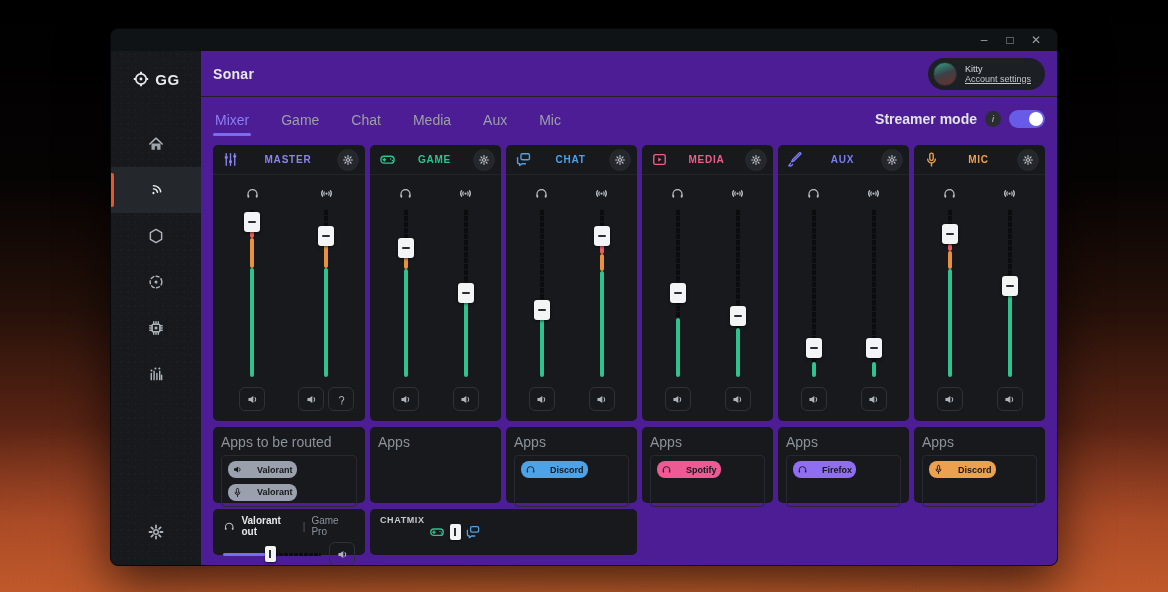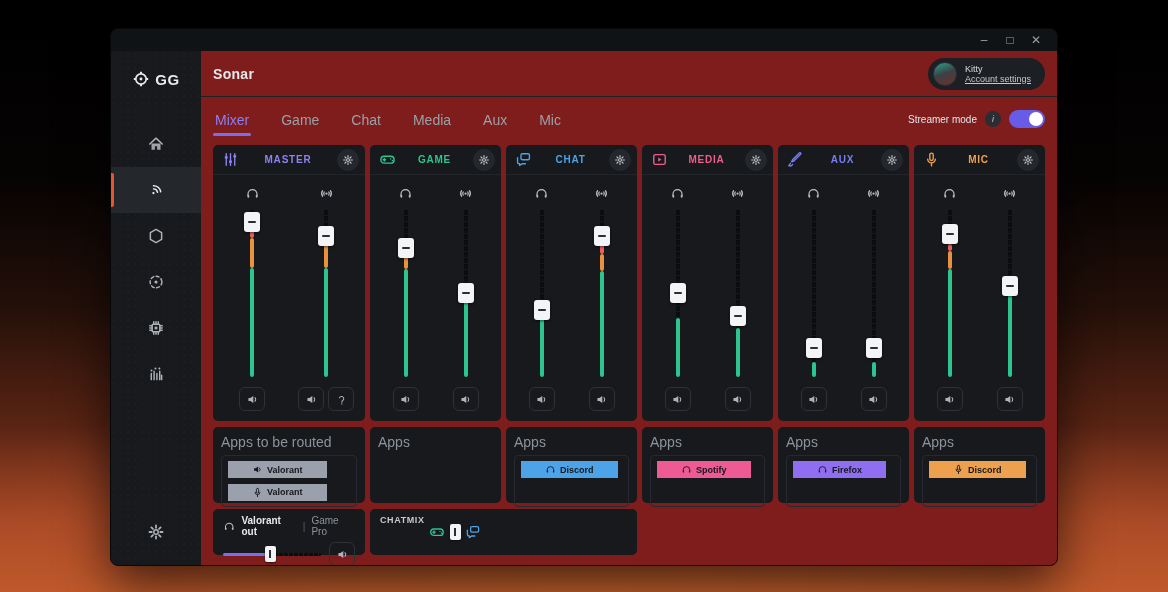--- a/index.html
+++ b/index.html
@@ -27,34 +27,34 @@
     background-image:radial-gradient(rgba(255,255,255,.025) 1px, transparent 1px); background-size:7px 7px;
   }
   .logo{ height:56px; display:flex; align-items:center; gap:5px; color:#e8eaec; }
   .logo-text{ font-size:15px; font-weight:bold; letter-spacing:.5px; }
   .nav{ display:flex; flex-direction:column; align-items:stretch; width:100%; margin-top:14px; flex:1;}
   .nav-item{ height:46px; display:flex; align-items:center; justify-content:center; color:#aeb3b9; position:relative; cursor:pointer;}
   .nav-item.active{ background:#24272b; color:#e8eaec; }
   .nav-item.active::before{ content:""; position:absolute; left:0; top:6px; bottom:6px; width:3px; background:#e8562e; border-radius:0 2px 2px 0;}
   .nav-bottom{ margin-top:auto; margin-bottom:10px; }
   
-  .main{ flex:1; background:#7f1d1d; display:flex; flex-direction:column; min-width:0;}
+  .main{ flex:1; background:#4c1d95; display:flex; flex-direction:column; min-width:0;}
   .app-header{ height:46px; display:flex; align-items:center; padding:0 12px; border-bottom:1px solid #1e2126; }
   .app-title{ color:#e6e8ea; font-size:14px; font-weight:bold; letter-spacing:.3px; }
   .account{ margin-left:auto; display:flex; align-items:center; gap:8px; background:#1c1f23; border-radius:16px; padding:4px 14px 4px 5px; cursor:pointer;}
   .avatar{ width:24px; height:24px; border-radius:50%; background:linear-gradient(160deg,#2ea089 0%,#3b4146 48%,#6e2f28 100%); border:1px solid #2c3034;}
   .acct-name{ color:#d7dade; font-size:9px; }
   .acct-link{ color:#c3c7cc; font-size:9px; text-decoration:underline; }
   .tabsrow{ height:44px; display:flex; align-items:center; padding:0 12px; }
   .tabs{ display:flex; gap:28px; }
   .tab{ color:#9aa0a6; font-size:14px; padding:12px 2px 10px; position:relative; cursor:pointer;}
   .tab.active{ color:#8b7ff2; }
   .tab.active::after{ content:""; position:absolute; left:0; right:0; bottom:2px; height:3px; border-radius:2px; background:#7a6cf0;}
   .streamer{ margin-left:auto; display:flex; align-items:center; gap:8px; }
-  .streamer-label{ color:#e2e4e7; font-size:10px; font-weight:normal; }
+  .streamer-label{ color:#e2e4e7; font-size:14px; font-weight:bold; }
   .info-dot{ width:16px; height:16px; border-radius:50%; background:#2a2d32; color:#c6c9cd; font-size:9px; display:flex; align-items:center; justify-content:center; font-style:italic; cursor:pointer;}
   .toggle{ width:36px; height:18px; border-radius:10px; background:#675be8; position:relative; cursor:pointer;}
   .toggle .knob{ position:absolute; right:2px; top:2px; width:14px; height:14px; border-radius:50%; background:#fff; }
   
   .mixer{ padding:4px 12px 0; display:grid; grid-template-columns:152px repeat(5,1fr); gap:6px 5px; align-content:start;}
   .card{ background:#17191d; border-radius:5px; overflow:hidden; }
   .card-header{ height:30px; display:flex; align-items:center; padding:0 6px 0 9px; border-bottom:1px solid #22252a;}
   .ch-title{ flex:1; text-align:center; font-size:10px; font-weight:bold; letter-spacing:.8px;}
   .gear-btn{ width:22px; height:22px; border-radius:50%; background:#24272c; color:#c3c7cb; display:flex; align-items:center; justify-content:center; cursor:pointer;}
   .sliders{ display:flex; justify-content:center; padding:10px 0 10px; }
@@ -65,21 +65,21 @@
           background-image:repeating-linear-gradient(180deg, rgba(255,255,255,.05) 0 1px, transparent 1px 6px);}
   .seg{ position:absolute; left:6px; width:4px; border-radius:2px;}
   .handle{ position:absolute; left:0; width:16px; height:20px; background:#f3f4f6; border-radius:3px; box-shadow:0 1px 3px rgba(0,0,0,.6); cursor:grab;}
   .handle::after{ content:""; position:absolute; left:4px; right:4px; top:9px; height:2px; background:#2a2d31; border-radius:1px;}
   .btnrow{ display:flex; gap:4px; margin-top:10px; height:24px;}
   .sq-btn{ width:26px; height:24px; border:1px solid #2e3237; border-radius:6px; color:#aeb3b9; display:flex; align-items:center; justify-content:center; background:transparent; cursor:pointer;}
   
   .apps{ background:#17191d; border-radius:5px; margin-top:0; padding:7px 8px 8px; height:76px;}
   .apps-label{ color:#8d939a; font-size:14px; margin-bottom:5px;}
   .apps-box{ border:1px solid #26292f; border-radius:4px; height:52px; padding:5px 6px; display:flex; gap:5px; align-items:flex-start; flex-wrap:wrap;}
-  .chip{ display:inline-flex; align-items:center; gap:4px; border-radius:0; padding:3px 24px; font-size:9px; font-weight:bold; color:#15171a; cursor:pointer;}
+  .chip{ display:inline-flex; align-items:center; gap:14px; border-radius:8px; padding:3px 4px; font-size:9px; font-weight:bold; color:#15171a; cursor:pointer;}
   
   .footer-panel{ background:#17191d; border-radius:5px; padding:6px 10px; height:46px;}
   .fp-row1{ display:flex; align-items:center; gap:6px; color:#b9bdc2;}
   .fp-title{ color:#e6e8ea; font-size:10px; font-weight:bold;}
   .fp-sep{ color:#5a5f66; font-size:10px;}
   .fp-device{ color:#8d939a; font-size:10px;}
   .fp-row2{ display:flex; align-items:center; gap:8px; margin-top:5px;}
   .hslider{ position:relative; flex:1; height:14px; cursor:pointer;}
   .hslider .htrack{ position:absolute; top:6px; left:0; right:0; height:3px; border-radius:2px; background:#0a0c0e;
        background-image:repeating-linear-gradient(90deg, rgba(255,255,255,.08) 0 1px, transparent 1px 5px);}

